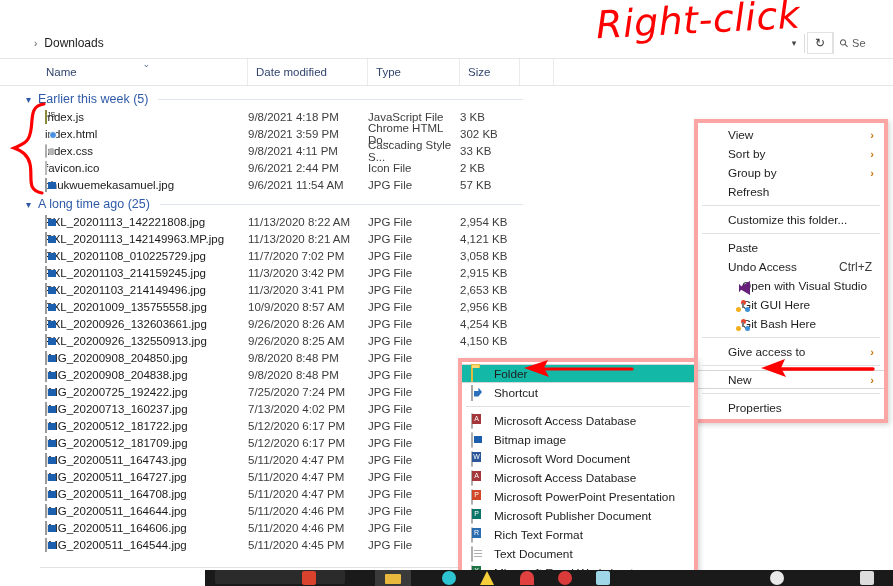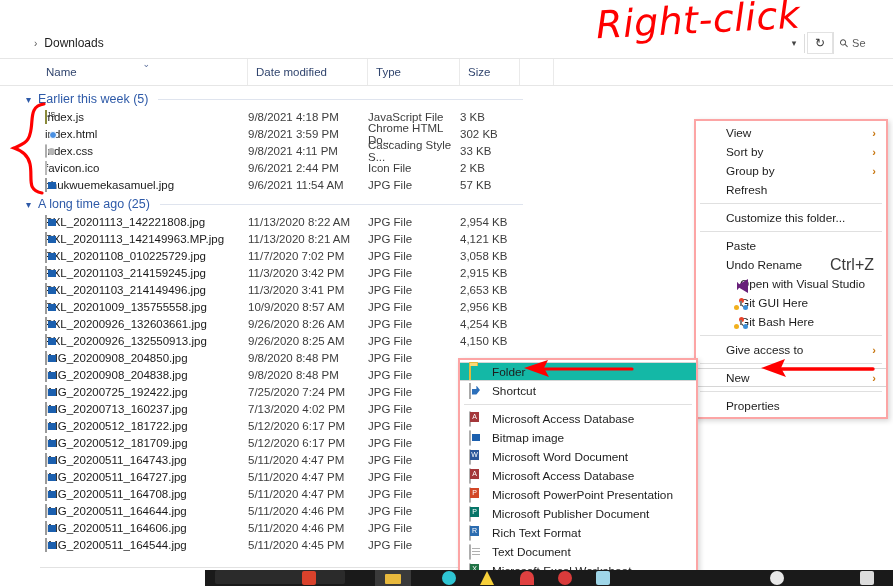--- a/index.html
+++ b/index.html
@@ -172,40 +172,40 @@
   .ico-css::after {
     content: ""; position: absolute; left: 2px; top: 3px;
     width: 7px; height: 7px; border-radius: 50%;
     background: #b5b5b5;
   }
 
   
   .ctxmenu {
     position: absolute;
     background: #ffffff;
-    border: 2px solid #fca5a5;
+    border: 4px solid #fca5a5;
     box-shadow: 2px 2px 5px rgba(0,0,0,0.16);
     font-size: 11.8px;
     color: #1d1d1d;
     padding: 2px 0;
   }
   #ctx-main { left: 694px; top: 119px; width: 194px; }
   .ctx-item {
     position: relative;
     height: 19px;
     display: flex; align-items: center;
     padding-left: 30px; padding-right: 10px;
   }
   .ctx-item.highlight {
     background: #ffffff;
     border-top: 1px solid #d6d6d6;
     border-bottom: 1px solid #d6d6d6;
   }
   .ctx-label { flex: 1; white-space: nowrap; }
-  .ctx-accel { color: #3a3a3a; font-size: 16px; margin-right: 2px; }
+  .ctx-accel { color: #3a3a3a; font-size: 12px; margin-right: 2px; }
   .ctx-arrow {
     color: #c8760f; font-size: 11px; margin-left: 6px;
     font-weight: 600;
   }
   .ctx-sep { height: 1px; background: #e0e0e0; margin: 4px 4px; }
   .ctx-ico {
     position: absolute; left: 8px; top: 50%;
     transform: translateY(-50%);
     width: 14px; height: 14px;
   }
@@ -663,21 +663,21 @@
       </div>
       <div class="ctx-sep"></div>
       <div class="ctx-item">
         <span class="ctx-label">Customize this folder...</span>
       </div>
       <div class="ctx-sep"></div>
       <div class="ctx-item">
         <span class="ctx-label">Paste</span>
       </div>
       <div class="ctx-item">
-        <span class="ctx-label">Undo Rename</span>
+        <span class="ctx-label">Undo Access</span>
         <span class="ctx-accel">Ctrl+Z</span>
       </div>
       <div class="ctx-item">
         <span class="ctx-ico ico-vs-wrap"></span>
         <span class="ctx-label">Open with Visual Studio</span>
       </div>
       <div class="ctx-item">
         <span class="ctx-ico ico-git">
           <span class="g1"></span>
           <span class="g2"></span>

